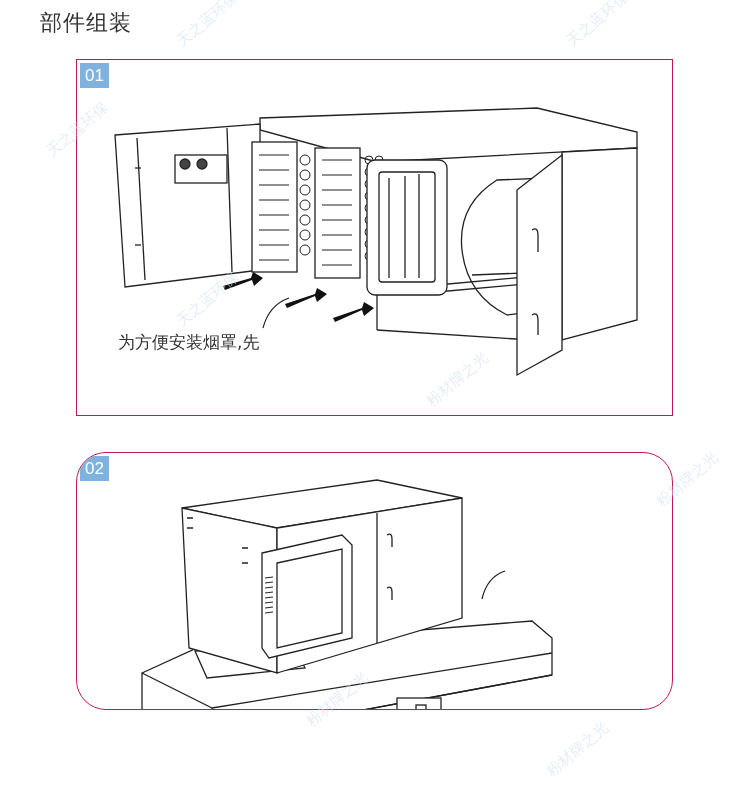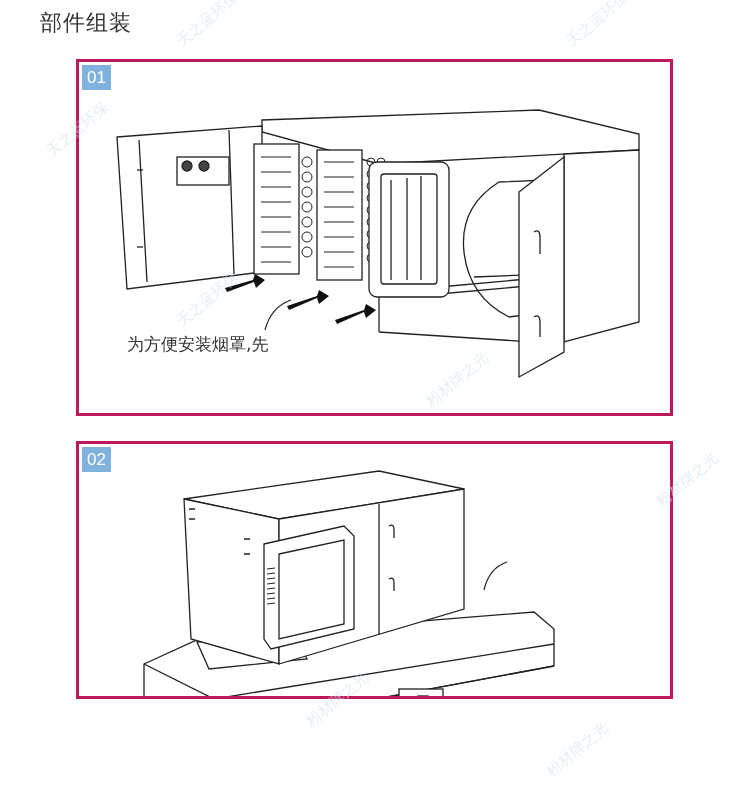--- a/index.html
+++ b/index.html
@@ -1,23 +1,23 @@
 <!DOCTYPE html>
 <html><head>
   <meta charset="utf-8">
   <style>
     html, body { margin: 0; padding: 0; background: #ffffff; }
     body { width: 750px; height: 805px; position: relative; overflow: hidden; font-family: "DejaVu Sans", "Liberation Sans", sans-serif; color: #333; }
     .section-title { position: absolute; left: 40px; top: 8px; font-size: 22px; color: #333; letter-spacing: 1px; }
-    .panel { position: absolute; left: 76px; width: 597px; border: 3px solid #be185d; background: #fff; box-sizing: border-box; overflow: hidden; }
+    .panel { position: absolute; left: 76px; width: 597px; border: 1px solid #be185d; background: #fff; box-sizing: border-box; overflow: hidden; }
     .panel-1 { top: 59px; height: 357px; }
-    .panel-2 { top: 441px; height: 258px; }
+    .panel-2 { top: 452px; height: 258px; border-radius: 30px; }
     .badge { position: absolute; left: 3px; top: 3px; width: 29px; height: 25px; background: #7fb3dd; color: #fff; font-size: 17px; line-height: 25px; text-align: center; font-family: "Liberation Sans", sans-serif; }
     .caption { position: absolute; font-size: 17px; color: #333; line-height: 25px; }
-    .caption-1 { left: 48px; top: 270px; }
+    .caption-1 { left: 41px; top: 270px; }
     .caption-2 { left: 426px; top: 80px; }
     svg.illus { position: absolute; left: 0; top: 0; }
     .watermark { position: absolute; color: #cfe0f0; font-size: 15px; transform: rotate(-40deg); opacity: .55; pointer-events: none; white-space: nowrap; }
   </style>
 </head>
 <body>
 
 <div class="section-title">部件组装</div>
 
 <div class="panel panel-1">

